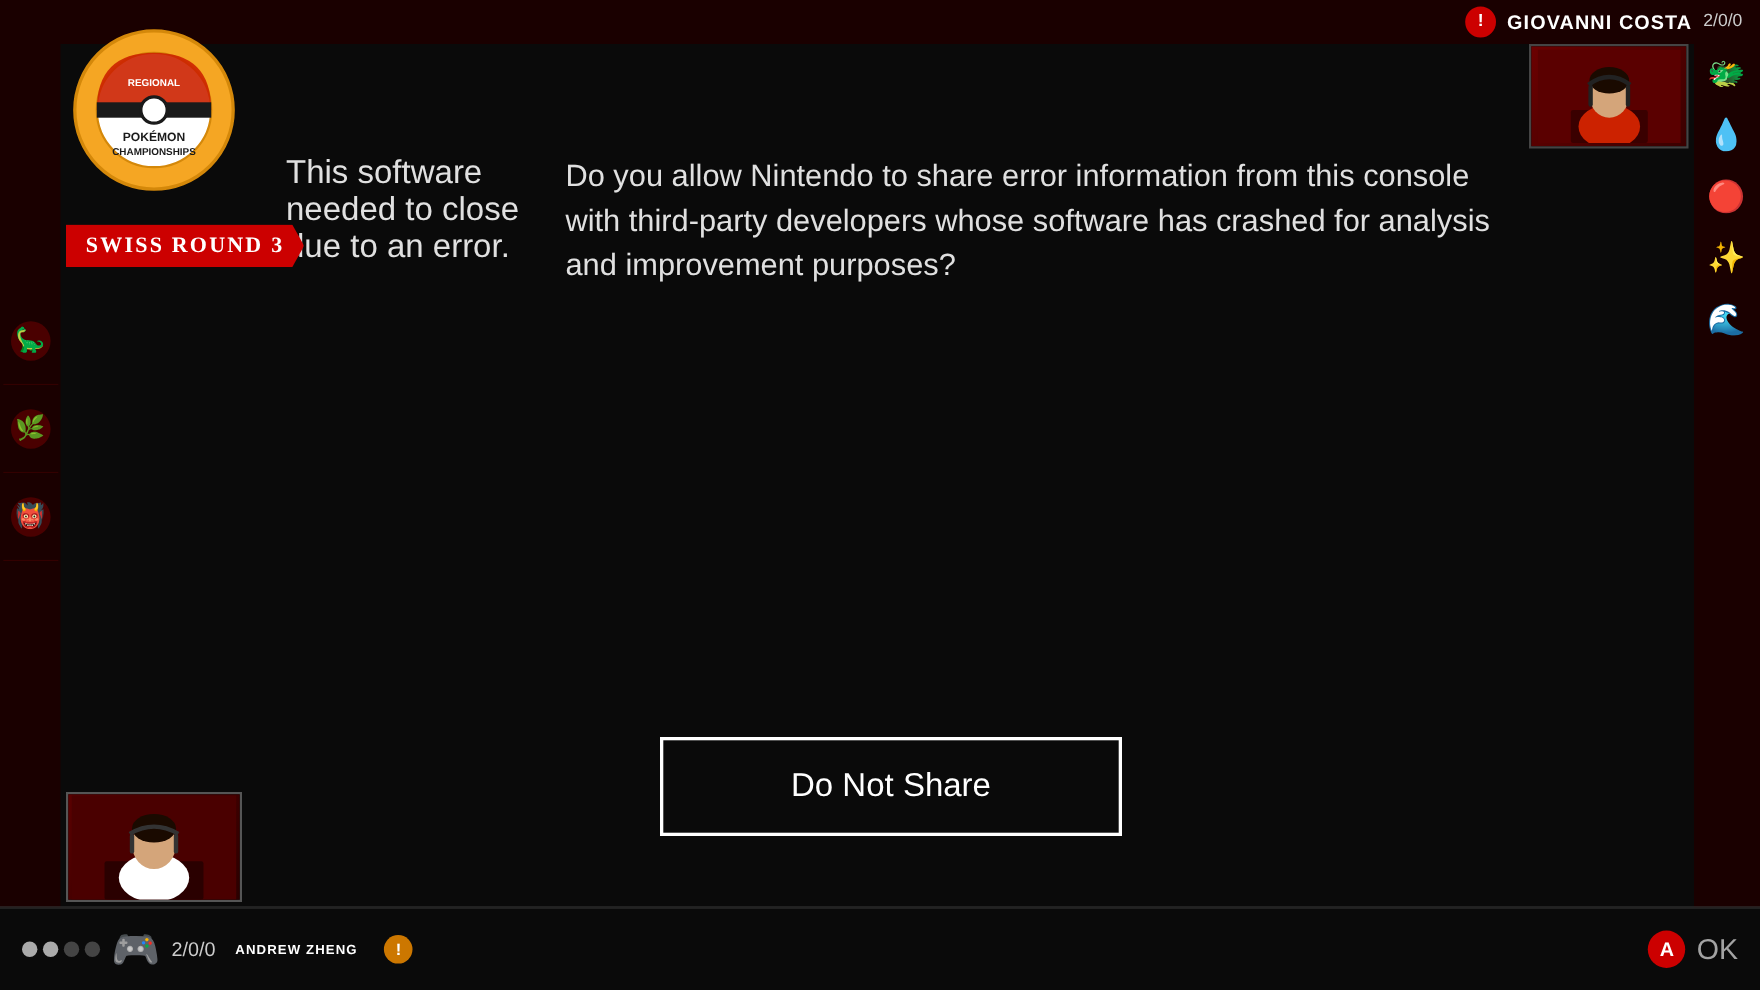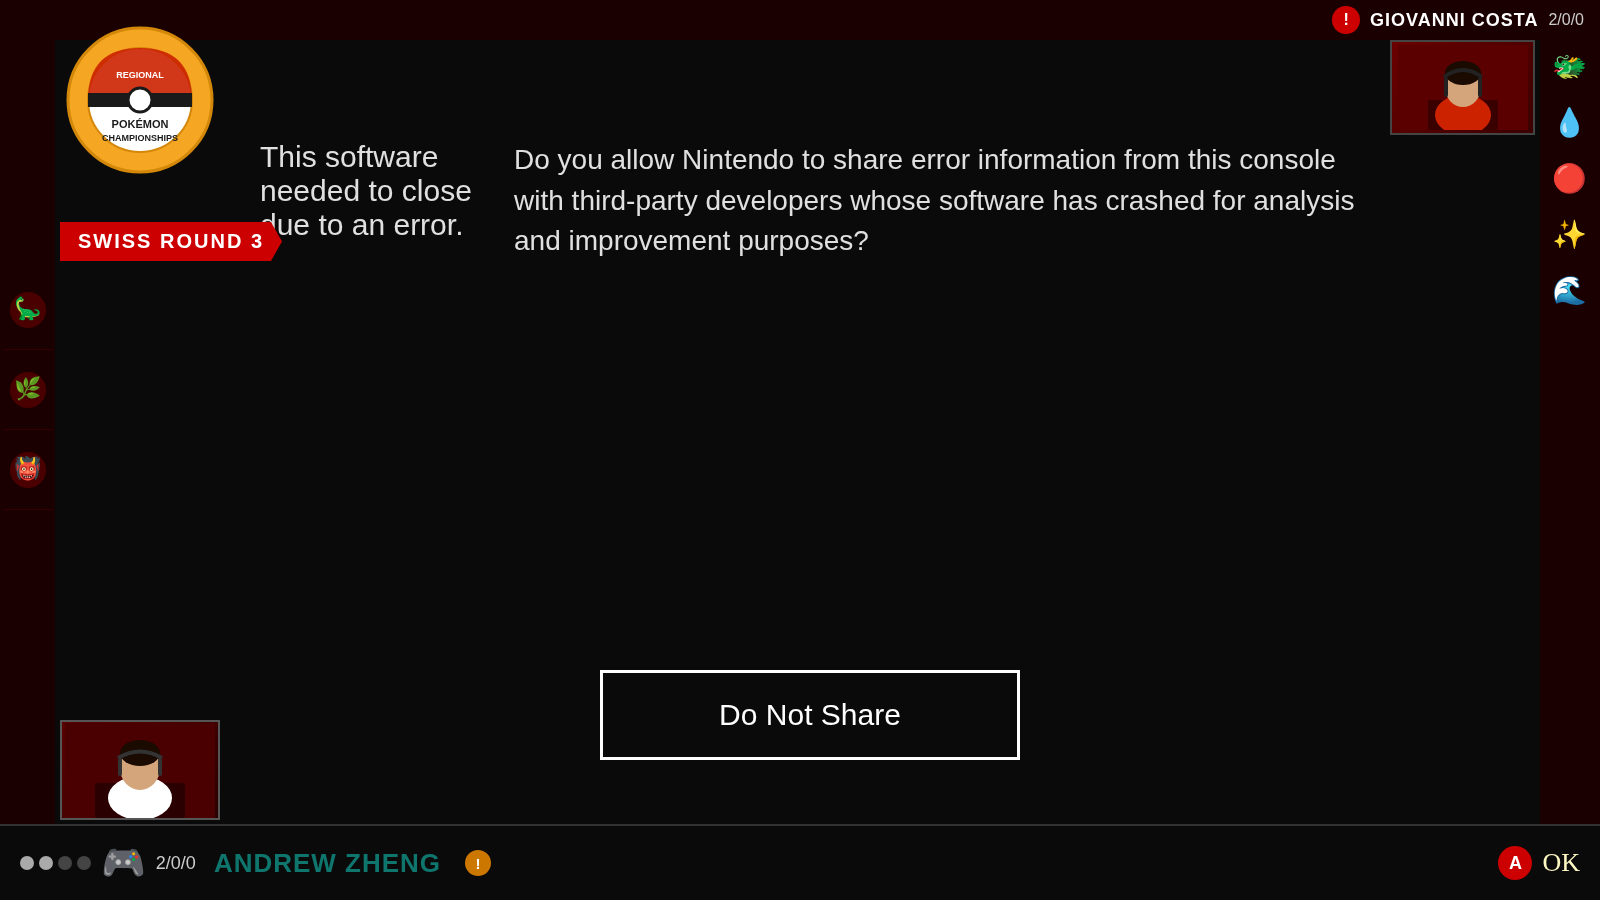--- a/index.html
+++ b/index.html
@@ -131,26 +131,27 @@
       width: 160px;
       height: 160px;
       display: flex;
       align-items: center;
       justify-content: center;
     }
 
     
     .swiss-round-badge {
       position: absolute;
-      top: 222px;
+      top: 204px;
       left: 60px;
       background: #cc0000;
       padding: 8px 18px;
       z-index: 10;
       clip-path: polygon(0 0, 95% 0, 100% 50%, 95% 100%, 0 100%);
+      font-family: Liberation Serif, serif;
     }
     .swiss-round-text {
       font-size: 20px;
       font-weight: 900;
       color: white;
       letter-spacing: 2px;
       text-transform: uppercase;
     }
 
     
@@ -247,22 +248,22 @@
     .controller-icon {
       font-size: 36px;
       color: #ccc;
     }
     .bottom-score {
       font-size: 18px;
       color: #ccc;
       margin-right: 8px;
     }
     .bottom-name {
-      font-size: 26px;
-      color: #0f766e;
+      font-size: 12px;
+      color: #ffffff;
       font-weight: bold;
       letter-spacing: 1px;
     }
     .bottom-info-icon {
       width: 26px;
       height: 26px;
       background: #cc7700;
       border-radius: 50%;
       display: flex;
       align-items: center;
@@ -285,23 +286,22 @@
       border-radius: 50%;
       display: flex;
       align-items: center;
       justify-content: center;
       font-size: 18px;
       font-weight: bold;
       color: white;
     }
     .ok-label {
       font-size: 26px;
-      color: #fef9c3;
+      color: #a3a3a3;
       font-weight: 400;
-      font-family: Liberation Serif, serif;
     }
 
     
     .bottom-left-cam {
       position: absolute;
       bottom: 80px;
       left: 60px;
       width: 160px;
       height: 100px;
       background: #8b0000;

